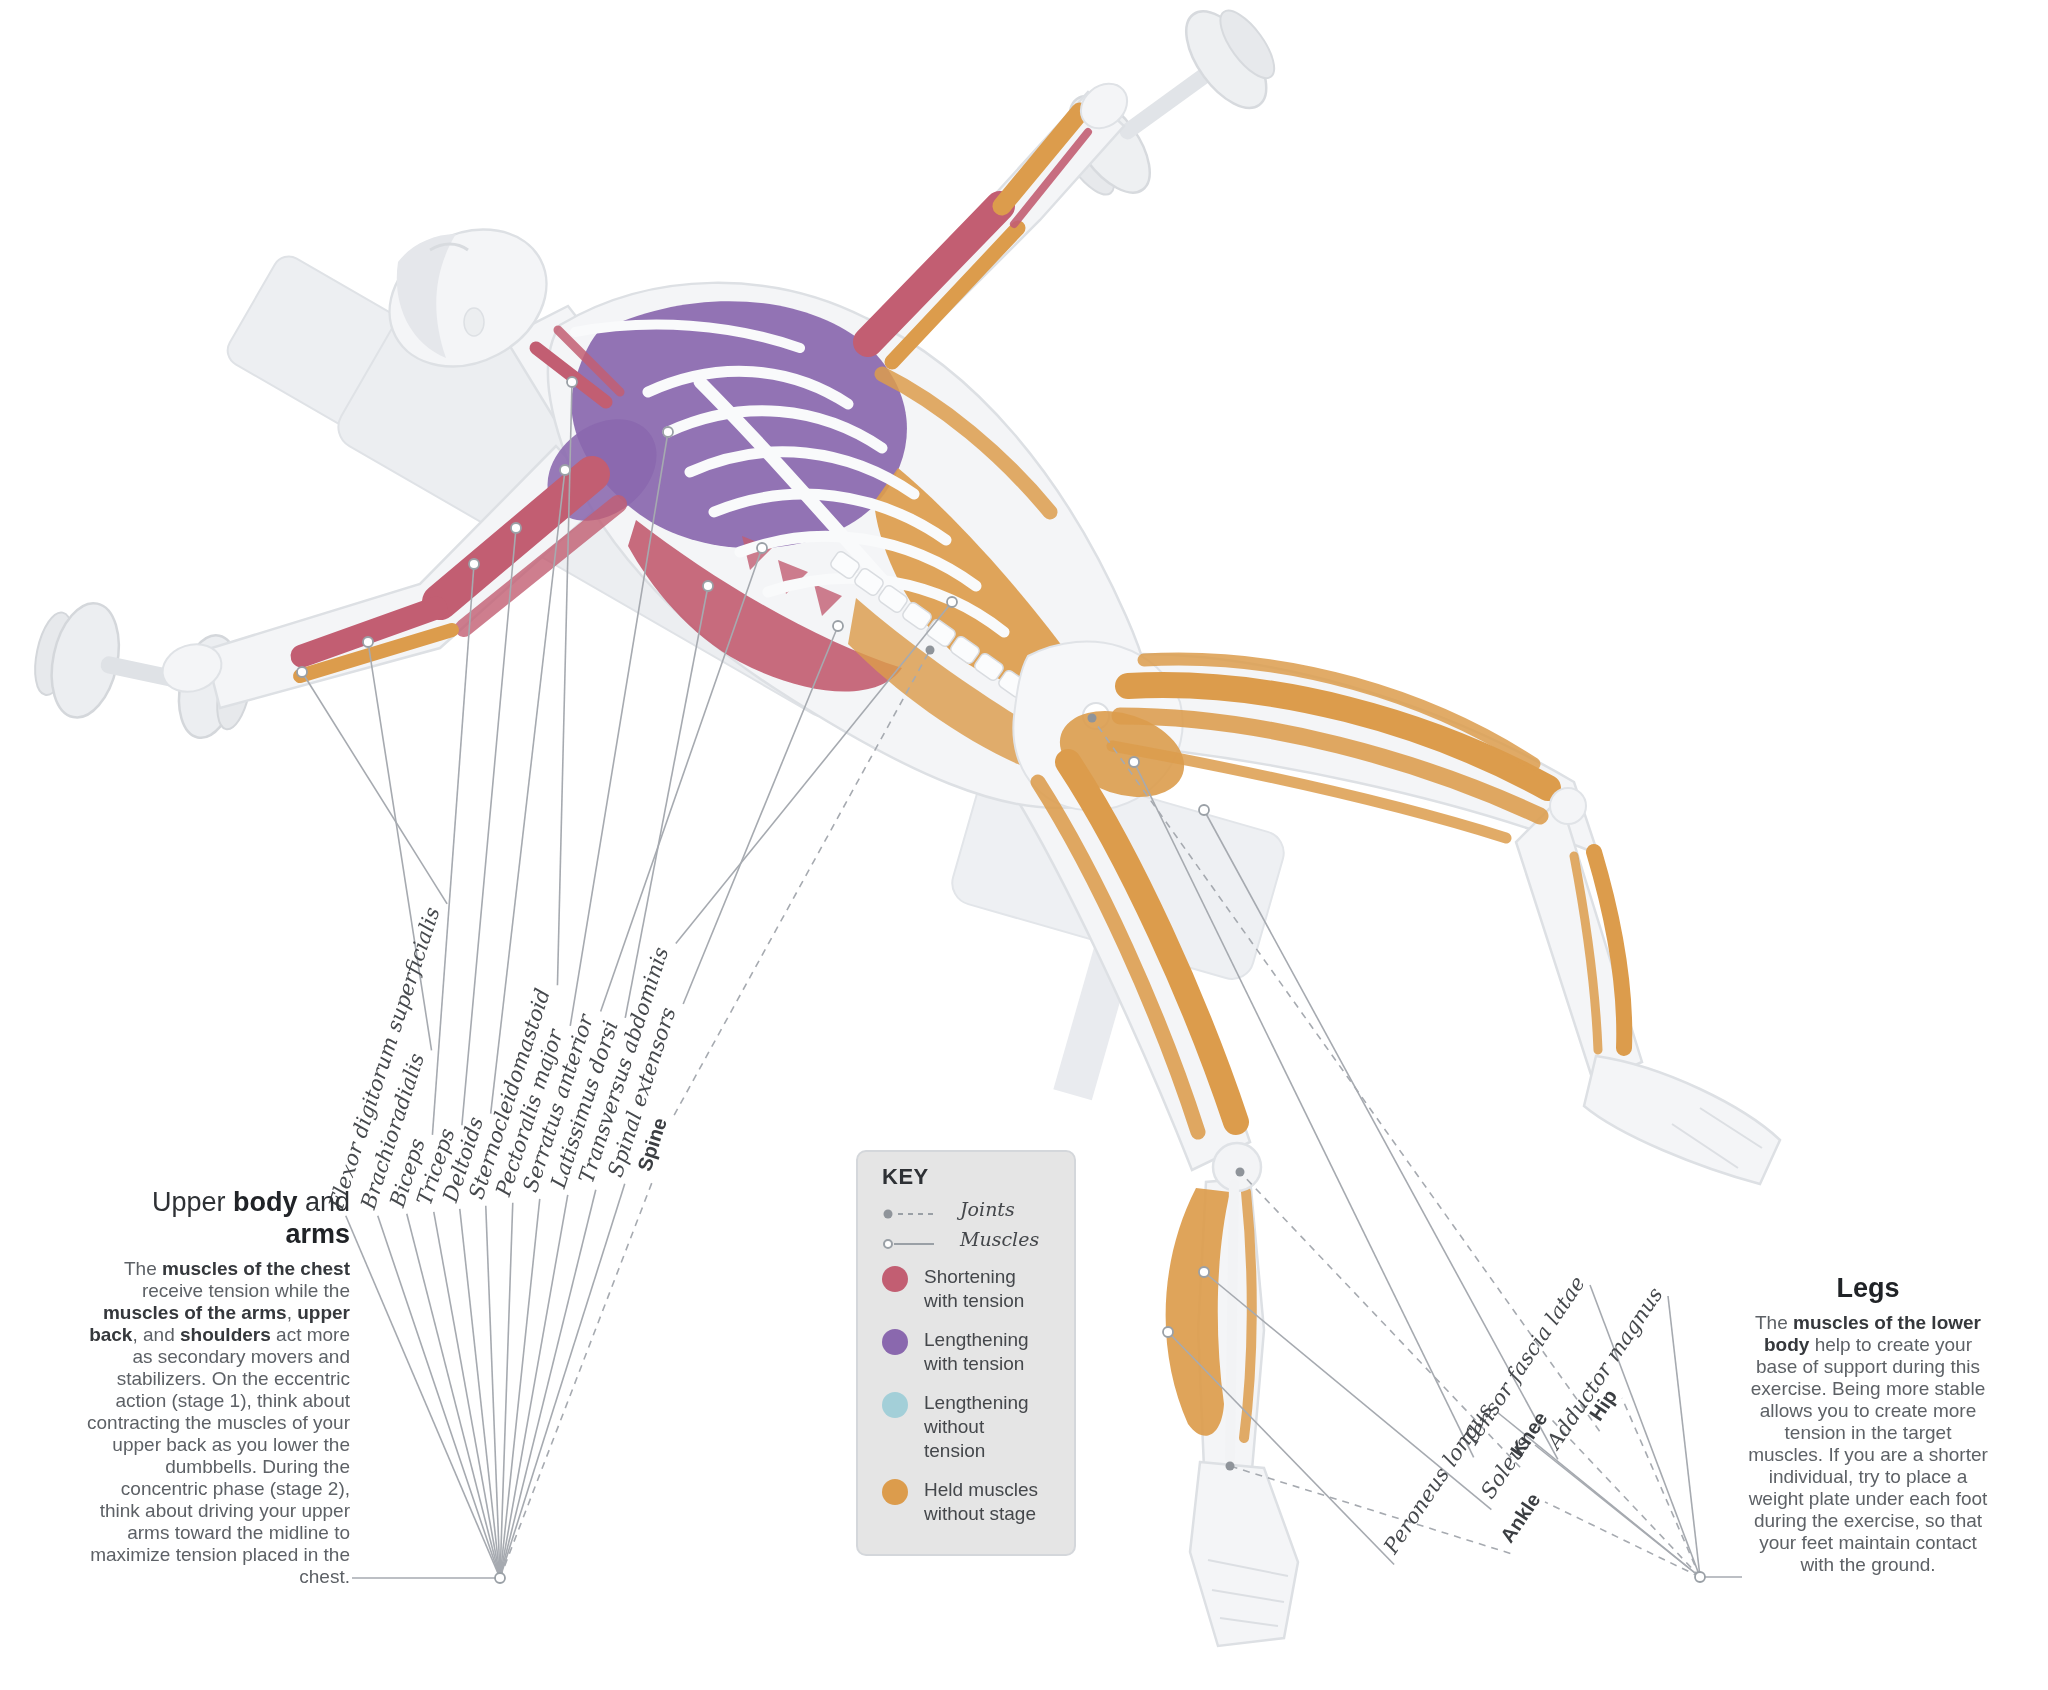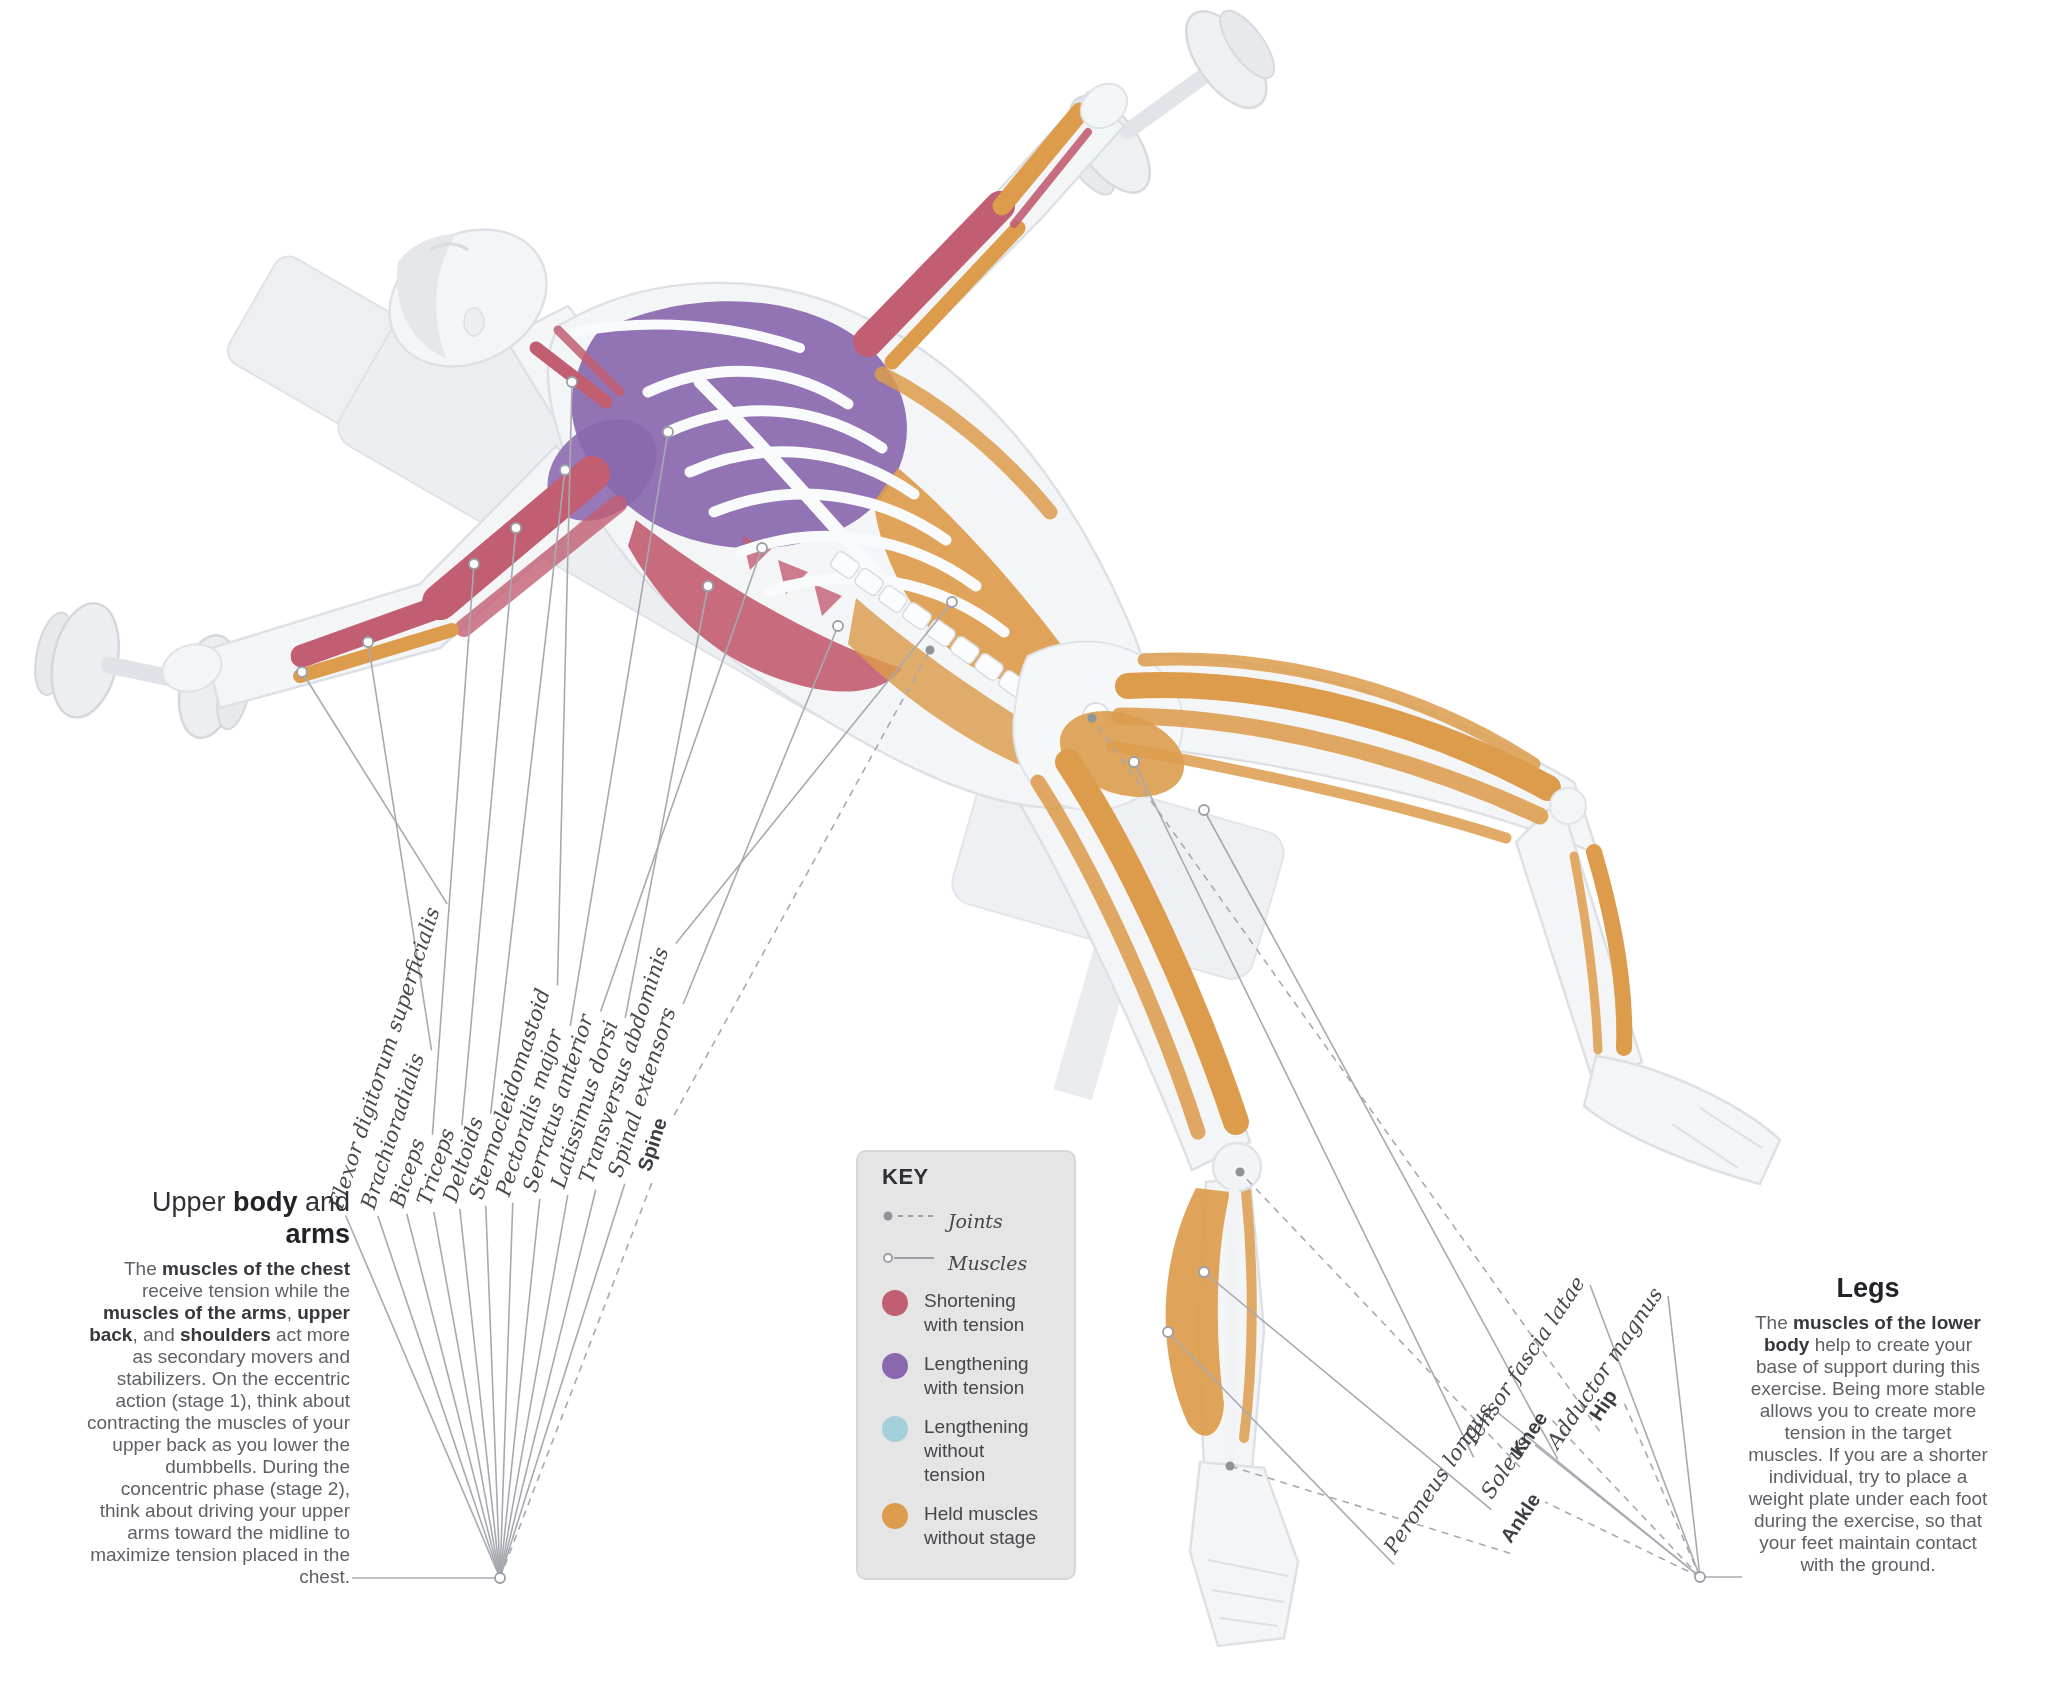--- a/index.html
+++ b/index.html
@@ -13,21 +13,21 @@
   .note-right{left:1748px;top:1272px;width:240px;text-align:center}
   .note-title{font-size:27px;font-weight:normal;color:#2e3135;margin:0 0 8px;line-height:32px}
   .note-title b{font-weight:bold;color:#202327}
   .note-body{font-size:19px;line-height:22px;color:#5d6166;margin:0}
   .note-body b{color:#35383c}
 
   
   .key{position:absolute;left:856px;top:1150px;width:168px;background:#e5e5e5;
        border:2px solid #d4d7db;border-radius:10px;padding:12px 24px 28px}
   .key-title{font-weight:bold;font-size:22px;color:#2e3135;letter-spacing:.5px}
-  .key-row{display:flex;align-items:flex-start;gap:14px;margin-top:20px}
+  .key-row{display:flex;align-items:flex-end;gap:26px;margin-top:8px}
   .key-row svg{flex:0 0 auto}
   .key-label{font-family:"DejaVu Serif",serif;font-style:italic;font-size:19px;color:#44474b}
   .key-color-row{display:flex;align-items:flex-start;gap:16px;margin-top:15px}
   .key-dot{width:26px;height:26px;border-radius:50%;flex:0 0 auto;margin-top:1px}
   .key-color-label{font-size:19px;line-height:24px;color:#44474b}
 
   
   #labels-layer{position:absolute;left:0;top:0;width:2048px;height:1690px;pointer-events:none}
   .callout{position:absolute;white-space:nowrap;transform-origin:0 100%}
   .callout.muscle{font-family:"DejaVu Serif",serif;font-style:italic;font-size:21px;color:#46494d;line-height:24px}

